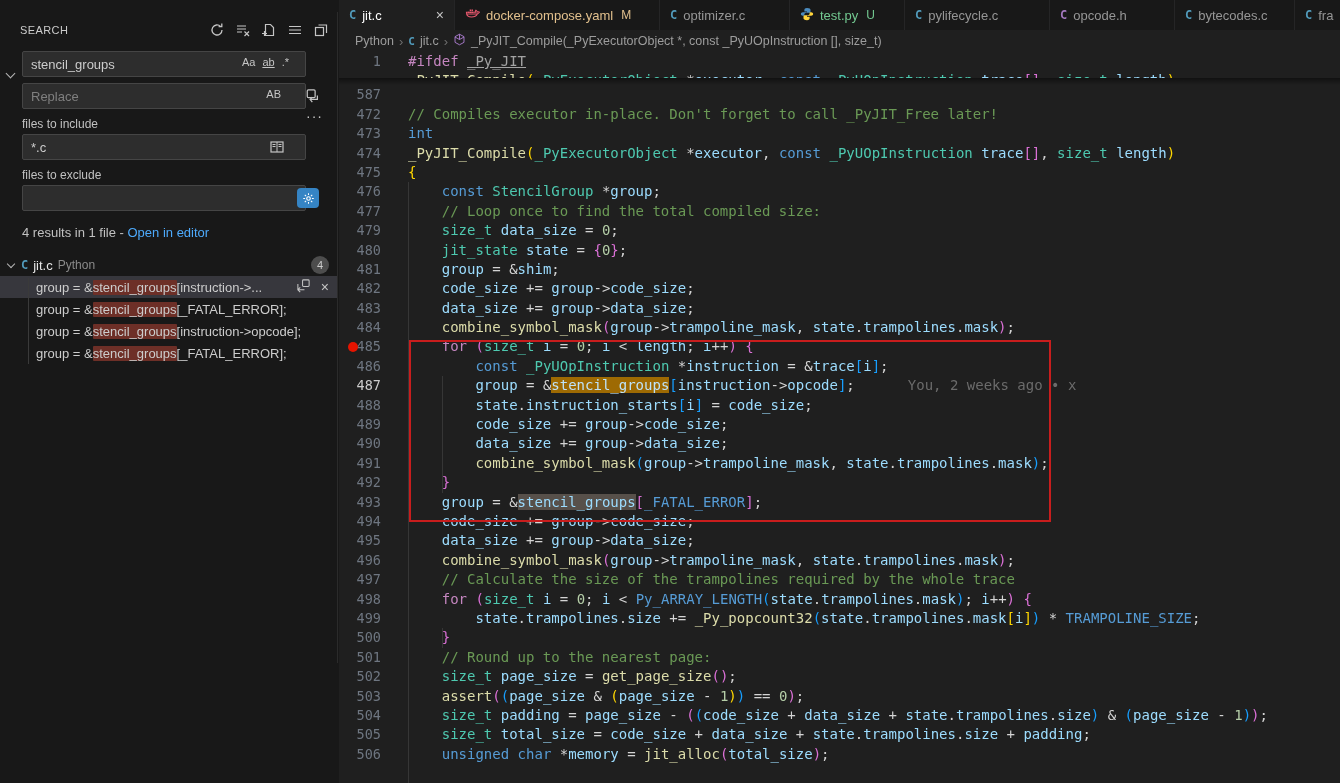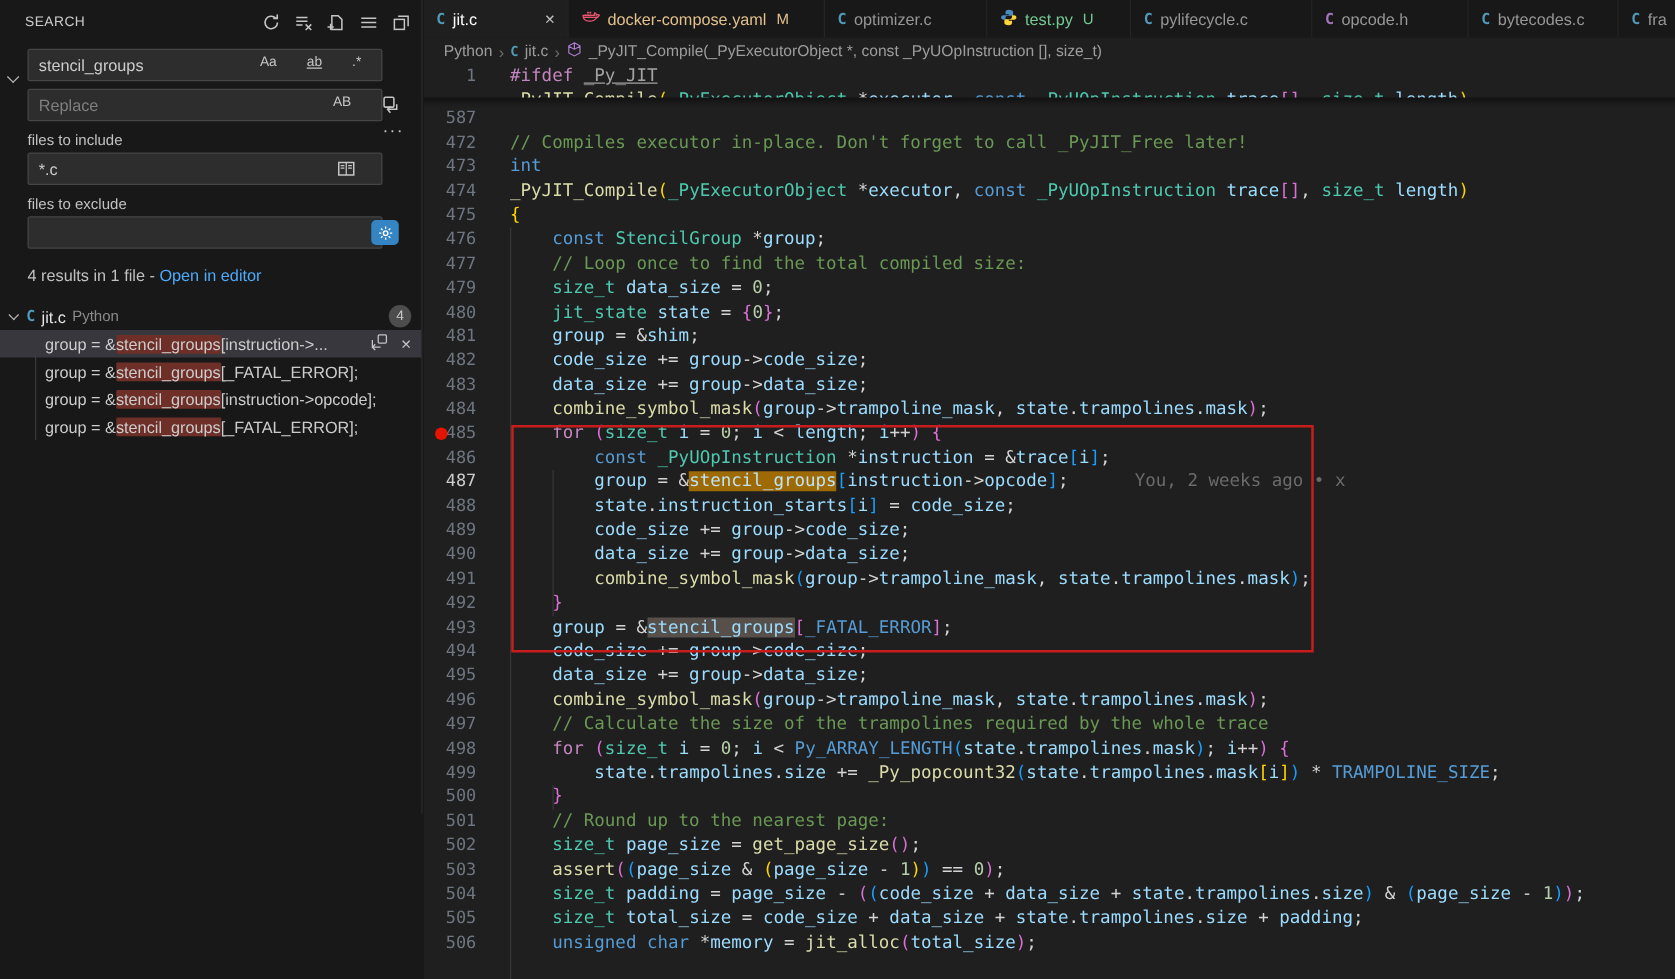--- a/index.html
+++ b/index.html
@@ -1,36 +1,36 @@
 <!DOCTYPE html>
 <html><head>
 <meta charset="utf-8">
 <style>
   * { margin:0; padding:0; box-sizing:border-box; }
   html,body { width:1340px; height:783px; overflow:hidden; background:#181818;
     font-family:"Liberation Sans", sans-serif; color:#cccccc; }
 
   
-  .sidebar { position:absolute; left:0; top:0; width:338px; height:651px;
+  .sidebar { position:absolute; left:0; top:12px; width:338px; height:651px;
     background:#181818; border-right:1px solid #2b2b2b; }
   .sb-header { display:flex; align-items:center; height:35px; padding:0 8px 0 20px; }
   .sb-title { font-size:11px; letter-spacing:.4px; color:#cccccc; flex:1; }
   .sb-tools { display:flex; gap:10px; align-items:center; }
   .sb-tools svg { display:block; }
   .chev { display:inline-block; width:7px; height:7px; border-right:1.5px solid #b6b6b6;
     border-bottom:1.5px solid #b6b6b6; transform:rotate(45deg); }
   .toggle-replace { position:absolute; left:3px; top:56px; width:14px; height:14px;
     display:flex; align-items:center; justify-content:center; }
   .search-forms { padding:4px 12px 0 22px; position:relative; }
   .inp-row { position:relative; margin-bottom:6px; }
   .inp { width:284px; height:26px; background:#2d2d2d; border:1px solid #454545;
     border-radius:2px; color:#cccccc; font-size:13px; padding:0 64px 0 8px;
     font-family:"Liberation Sans", sans-serif; outline:none; }
   .inp::placeholder { color:#7f7f7f; }
-  .inp-opts { position:absolute; right:36px; top:5px; display:flex; gap:24px;
+  .inp-opts { position:absolute; right:36px; top:5px; display:flex; gap:7px;
     font-size:11px; color:#c5c5c5; align-items:center; }
   .opt-ab { text-decoration:underline; }
   .side-btn { position:absolute; right:2px; top:4px; color:#c5c5c5; }
   .excl-gear { position:absolute; right:6px; top:3px; width:22px; height:20px;
     background:#3584c4; border-radius:4px; display:flex; align-items:center;
     justify-content:center; }
   .field-label { font-size:12px; color:#c1c1c1; margin:8px 0 3px 0; }
   .ellipsis-toggle { position:absolute; right:14px; top:96px; color:#c5c5c5;
     font-size:14px; letter-spacing:1px; }
   .summary { font-size:13px; color:#c1c1c1; margin:14px 0 0 22px; }

